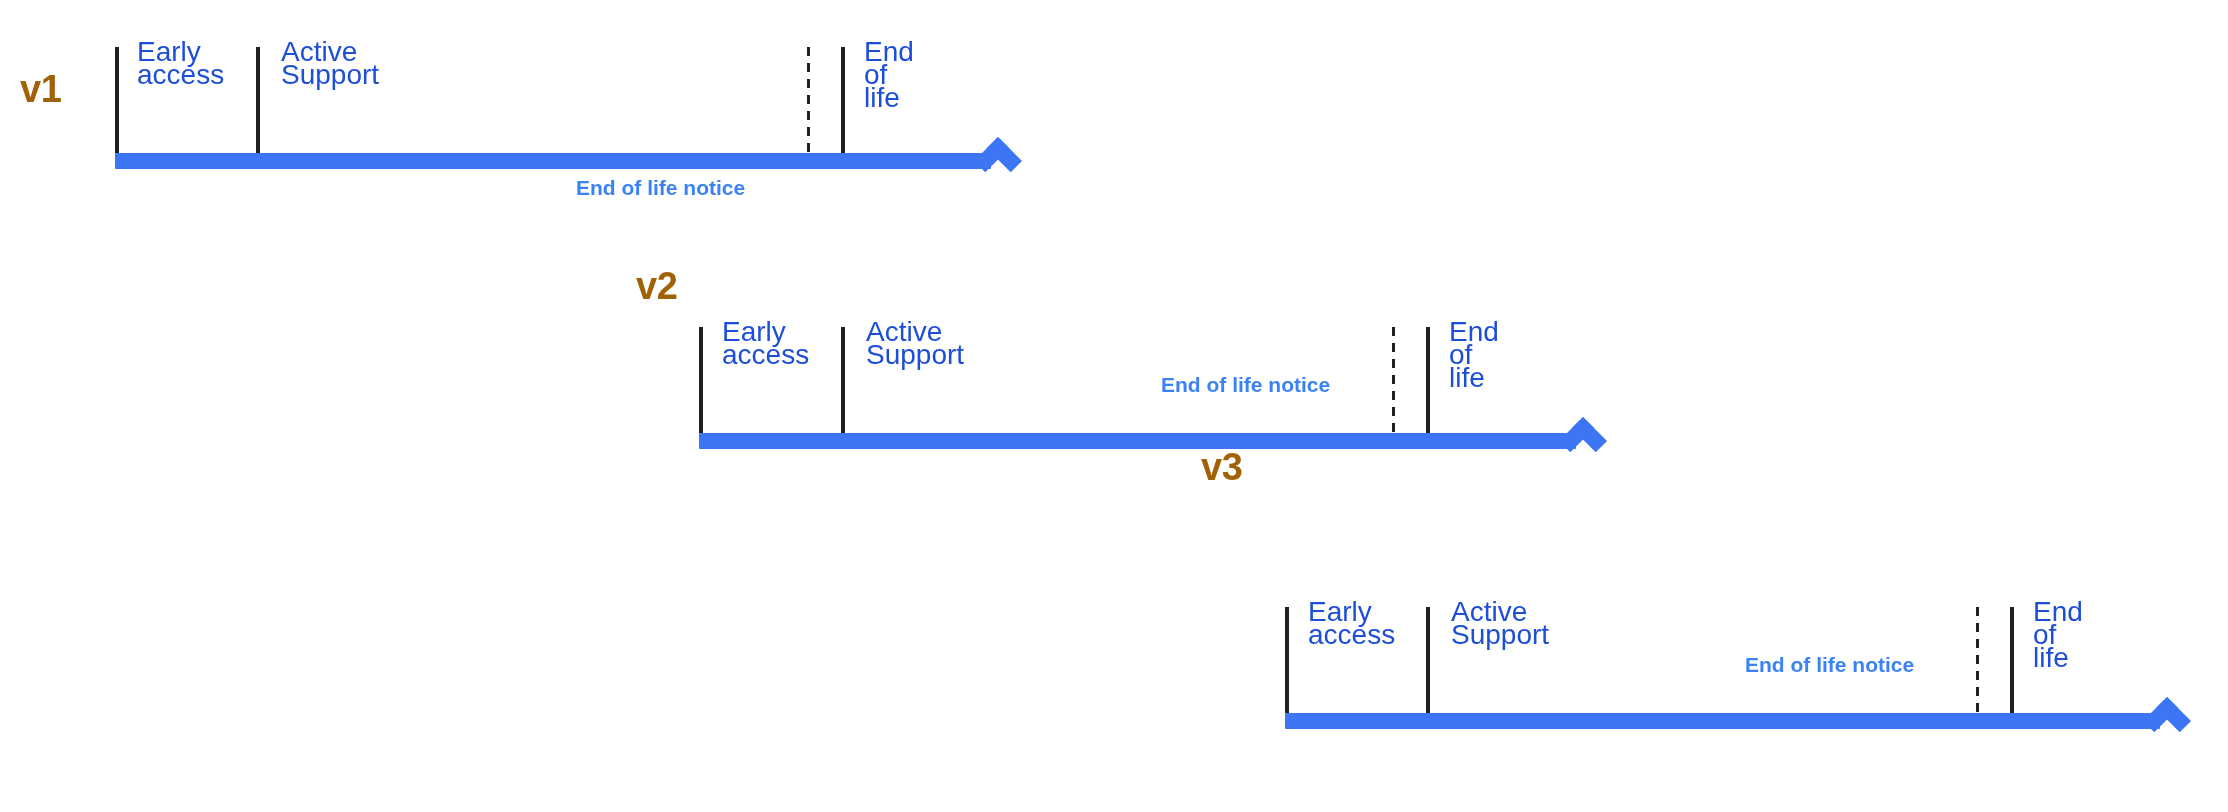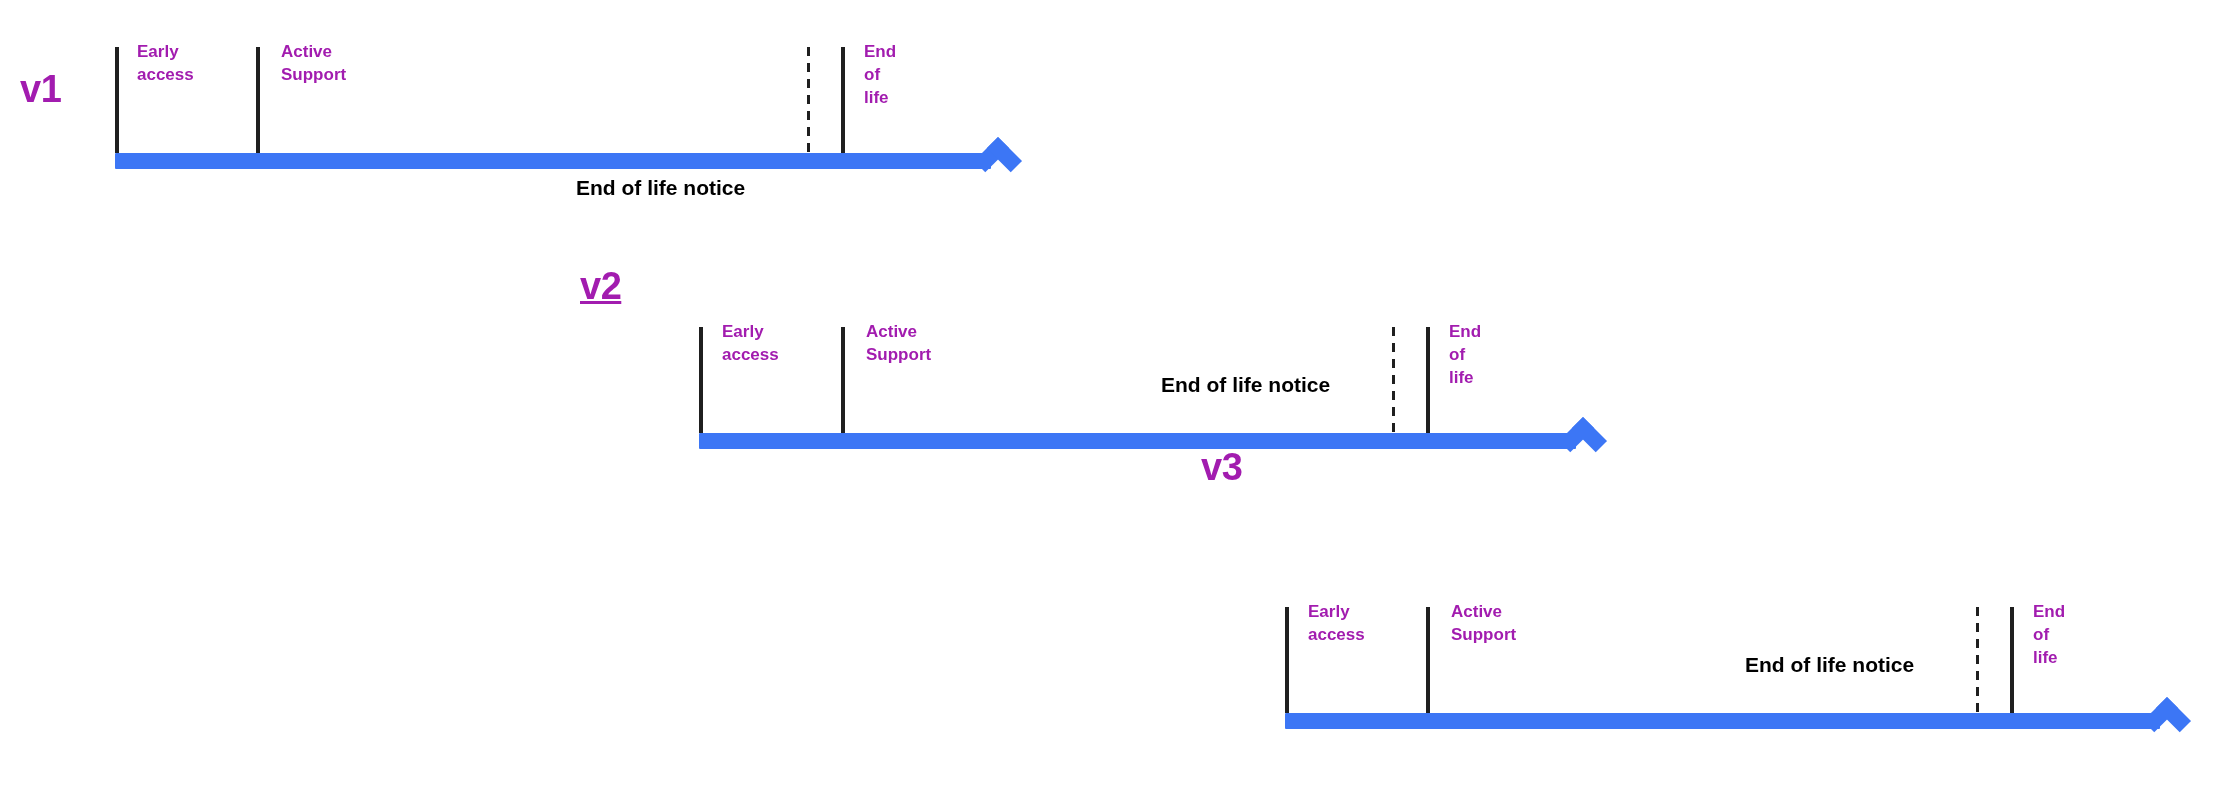--- a/index.html
+++ b/index.html
@@ -23,21 +23,21 @@
   .lifecycle-row {
     position: absolute;
     left: 0;
     top: 0;
   }
 
   .version-label {
     position: absolute;
     font-size: 38px;
     font-weight: 700;
-    color: #a21caf;
+    color: #a16207;
     letter-spacing: -0.5px;
     line-height: 1;
     white-space: nowrap;
   }
 
   
   .timeline-arrow {
     position: absolute;
     height: 16px;
   }
@@ -82,32 +82,32 @@
     position: absolute;
     width: 3px;
     background-image: linear-gradient(to bottom, #1f1f1f 0, #1f1f1f 9px, rgba(255,255,255,0) 9px, rgba(255,255,255,0) 16px);
     background-size: 3px 16px;
     background-repeat: repeat-y;
   }
 
   
   .phase-label {
     position: absolute;
-    font-size: 17px;
-    font-weight: 700;
-    color: #a21caf;
+    font-size: 28px;
+    font-weight: 400;
+    color: #1d4ed8;
     line-height: 23px;
     white-space: pre-line;
   }
 
   .notice-label {
     position: absolute;
     font-size: 21px;
     font-weight: 700;
-    color: #000000;
+    color: #3b82f6;
     line-height: 23px;
     white-space: nowrap;
   }
 </style>
 </head>
 <body>
 
 <div id="canvas">
     <div class="lifecycle-row">
       <div class="version-label" style="left: 20px; top: 70px;">v1</div>
@@ -122,21 +122,21 @@
       <div class="timeline-arrow" style="left: 115px; top: 153px; width: 898px;">
         <div class="shaft" style="width: 876px; background: rgb(60, 118, 245);"></div>
         <div class="head" style="left: 866px;">
           <div style="position: absolute; right: 0px; top: 0px; width: 100%; height: 16px; background: rgb(60, 118, 245);"></div>
           <div style="position: absolute; right: 0px; top: 0px; width: 16px; height: 100%; background: rgb(60, 118, 245);"></div>
         </div>
       </div>
       <div class="notice-label" style="left: 576px; top: 176px;">End of life notice</div>
     </div>
     <div class="lifecycle-row">
-      <div class="version-label" style="left: 580px; top: 267px; text-decoration: underline;">v2</div>
+      <div class="version-label" style="left: 636px; top: 267px;">v2</div>
       <div class="divider-solid" style="left: 699px; top: 327px; height: 106px;"></div>
       <div class="phase-label" style="left: 722px; top: 320px;">Early
 access</div>
       <div class="divider-solid" style="left: 841px; top: 327px; height: 106px;"></div>
       <div class="phase-label" style="left: 866px; top: 320px;">Active Support</div>
       <div class="divider-dashed" style="left: 1392px; top: 327px; height: 106px;"></div>
       <div class="divider-solid" style="left: 1426px; top: 327px; height: 106px;"></div>
       <div class="phase-label" style="left: 1449px; top: 320px;">End of life</div>
       <div class="timeline-arrow" style="left: 699px; top: 433px; width: 899px;">
         <div class="shaft" style="width: 877px; background: rgb(60, 118, 245);"></div>

